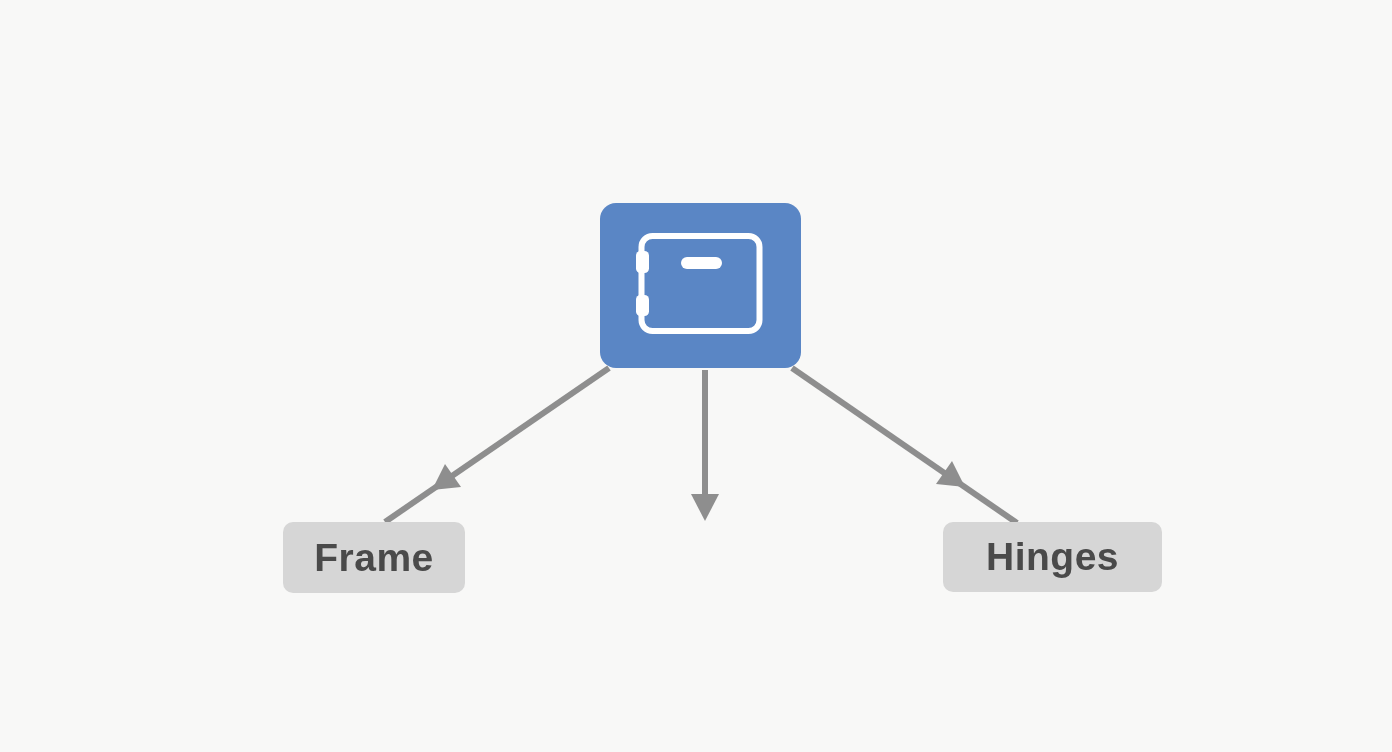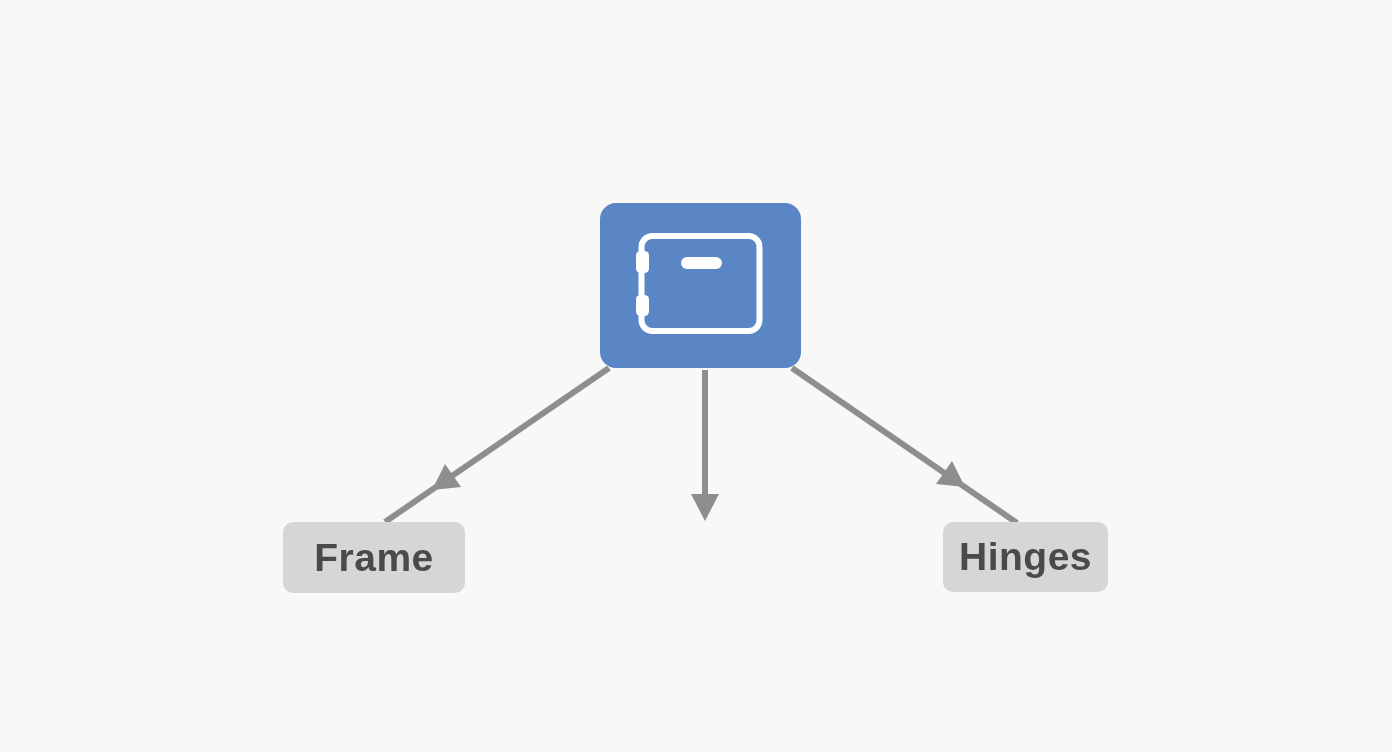--- a/index.html
+++ b/index.html
@@ -50,21 +50,21 @@
     justify-content: center;
   }
   .child-node .node-label {
     font-size: 39px;
     font-weight: bold;
     color: var(--node-text, #4a4a4a);
     letter-spacing: 0.5px;
   }
   .child-node.frame  { left: 283px; width: 182px; }
   .child-node.doors  { left: 615px; width: 179px; height: 70px; }
-  .child-node.hinges { left: 943px; width: 165px; height: 70px; }
+  .child-node.hinges { left: 943px; width: 219px; height: 70px; }
 </style>
 </head>
 <body>
 
 <div class="canvas">
 
   <svg class="arrows-layer" viewBox="0 0 1392 752" xmlns="http://www.w3.org/2000/svg">
     <g>
       <line x1="609" y1="368" x2="385" y2="522" stroke-width="6" stroke="#8e8e8e"></line>
       <polygon points="432,490 445,464 461,487" fill="#8e8e8e"></polygon>

